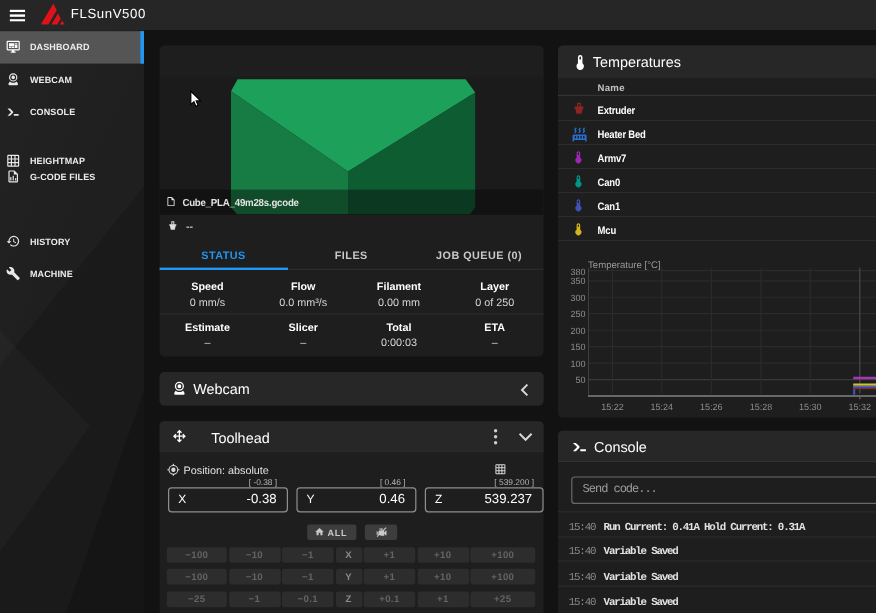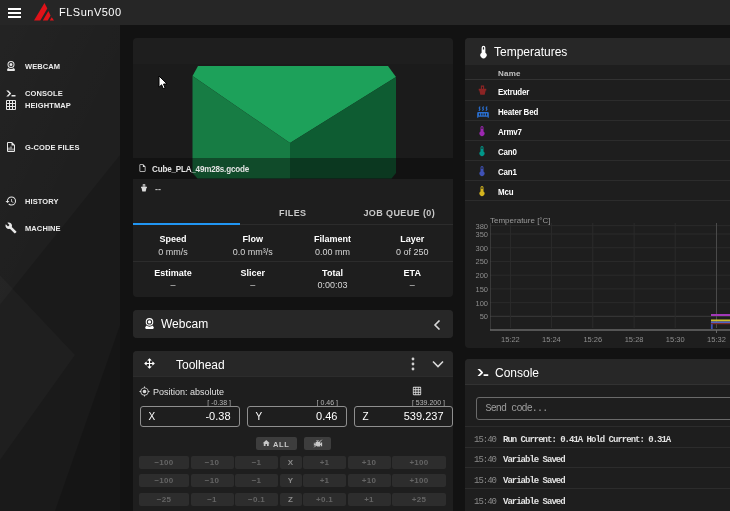--- a/index.html
+++ b/index.html
@@ -78,33 +78,39 @@
 <div id="sidebar" class="abs">
   <div class="facet" style="left:0;top:0;width:120px;height:486px;
     background:linear-gradient(115deg, rgba(255,255,255,0.02) 0%, rgba(255,255,255,0) 42%);"></div>
   <div class="facet" style="left:0;top:130px;width:120px;height:356px;
     background:rgba(0,0,0,0.16); clip-path:polygon(0 42%,100% 0,100% 100%,0 100%);"></div>
   <div class="facet" style="left:0;top:225px;width:75px;height:210px;
     background:rgba(255,255,255,0.022); clip-path:polygon(0 12%,100% 50%,0 100%);"></div>
   <div class="facet" style="left:55px;top:300px;width:65px;height:186px;
     background:rgba(0,0,0,0.18); clip-path:polygon(100% 0,100% 100%,0 100%);"></div>
 
+  <div class="nav active" style="top:0.5px;">
+    <svg class="ic" viewBox="0 0 24 24">
+        <path fill="#fff" d="M21,16V4H3V16H21M21,2A2,2 0 0,1 23,4V16A2,2 0 0,1 21,18H14V20H16V22H8V20H10V18H3C1.89,18 1,17.1 1,16V4C1,2.89 1.89,2 3,2H21M5,6H14V11H5V6M15,6H19V8H15V6M19,9V14H15V9H19M5,12H9V14H5V12M10,12H14V14H10V12Z"></path>
+      </svg>
+    <div class="lb">DASHBOARD</div>
+  </div>
   <div class="nav" style="top:27.5px;">
     <svg class="ic" viewBox="0 0 24 24">
         <path fill="#e8e8e8" d="M12,2A7,7 0 0,1 19,9A7,7 0 0,1 12,16A7,7 0 0,1 5,9A7,7 0 0,1 12,2M12,4A5,5 0 0,0 7,9A5,5 0 0,0 12,14A5,5 0 0,0 17,9A5,5 0 0,0 12,4M12,6A3,3 0 0,1 15,9A3,3 0 0,1 12,12A3,3 0 0,1 9,9A3,3 0 0,1 12,6M6,22A2,2 0 0,1 4,20C4,19.62 4.1,19.27 4.29,18.97L6.11,15.81C7.69,17.17 9.75,18 12,18C14.25,18 16.31,17.17 17.89,15.81L19.71,18.97C19.9,19.27 20,19.62 20,20A2,2 0 0,1 18,22H6Z"></path>
       </svg>
     <div class="lb">WEBCAM</div>
   </div>
   <div class="nav" style="top:54.5px;">
     <svg class="ic" viewBox="0 0 24 24">
         <path fill="#e8e8e8" d="M13,19V16H21V19H13M8.5,13L2.47,7H6.71L11.67,11.95C12.25,12.54 12.25,13.5 11.67,14.07L6.74,19H2.5L8.5,13Z"></path>
       </svg>
     <div class="lb">CONSOLE</div>
   </div>
-  <div class="nav" style="top:66px;">
+  <div class="nav" style="top:95px;">
     <svg class="ic" viewBox="0 0 24 24">
         <path fill="#e8e8e8" d="M10,4V8H14V4H10M16,4V8H20V4H16M16,10V14H20V10H16M16,16V20H20V16H16M14,20V16H10V20H14M8,20V16H4V20H8M8,14V10H4V14H8M8,8V4H4V8H8M10,14H14V10H10V14M4,2H20A2,2 0 0,1 22,4V20A2,2 0 0,1 20,22H4A2,2 0 0,1 2,20V4A2,2 0 0,1 4,2Z"></path>
       </svg>
     <div class="lb">HEIGHTMAP</div>
   </div>
   <div class="nav" style="top:108.5px;">
     <svg class="ic" viewBox="0 0 24 24">
         <path fill="#e8e8e8" d="M14,2H6A2,2 0 0,0 4,4V20A2,2 0 0,0 6,22H18A2,2 0 0,0 20,20V8L14,2M18,20H6V4H13V9H18V20M9,13V19H7V13H9M15,15V19H17V15H15M11,11V19H13V11H11Z"></path>
       </svg>
     <div class="lb">G-CODE FILES</div>
@@ -140,20 +146,21 @@
   </div>
 
   <div class="abs" style="left:0;top:141px;width:319.5px;height:21px;">
     <svg class="abs" style="left:6px;top:4px;" width="10" height="11" viewBox="0 0 24 24">
         <path fill="#dcdcdc" d="M9,2H15V8H19V11H17.88L16,19H8L6.12,11H5V8H9V2M11,4V8H13V4H11Z"></path>
       </svg>
     <div class="abs" style="left:22px;top:5px;font-size:9px;color:#bdbdbd;font-weight:bold;">--</div>
   </div>
 
   <div class="abs" style="left:0;top:162px;width:319.5px;height:25px;border-bottom:1px solid #2c2c2c;">
+    <div class="tab" style="left:0;color:#2196f3;">STATUS</div>
     <div class="tab" style="left:106.5px;">FILES</div>
     <div class="tab" style="left:213px;">JOB QUEUE (0)</div>
     <div class="abs" style="left:0;top:23.4px;width:106.5px;height:2px;background:#2196f3;"></div>
   </div>
 
   <div class="tl" style="left:0;   top:196px;">Speed</div>
   <div class="tl" style="left:79.8px; top:196px;">Flow</div>
   <div class="tl" style="left:159.6px;top:196px;">Filament</div>
   <div class="tl" style="left:239.4px;top:196px;">Layer</div>
   <div class="tv" style="left:0;   top:208.5px;">0 mm/s</div>

